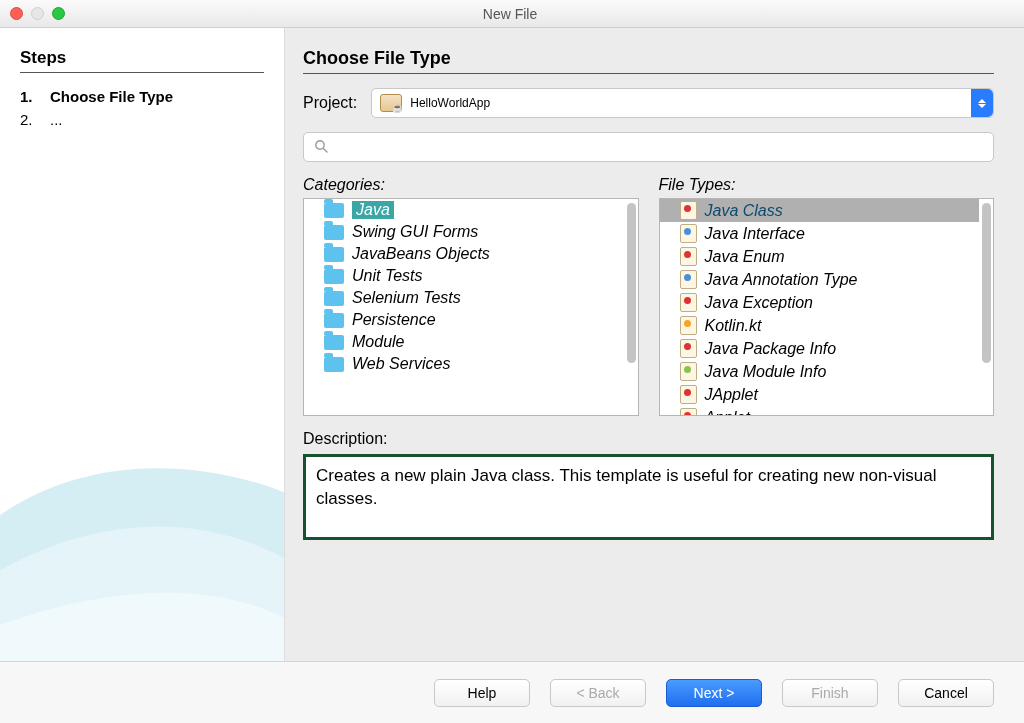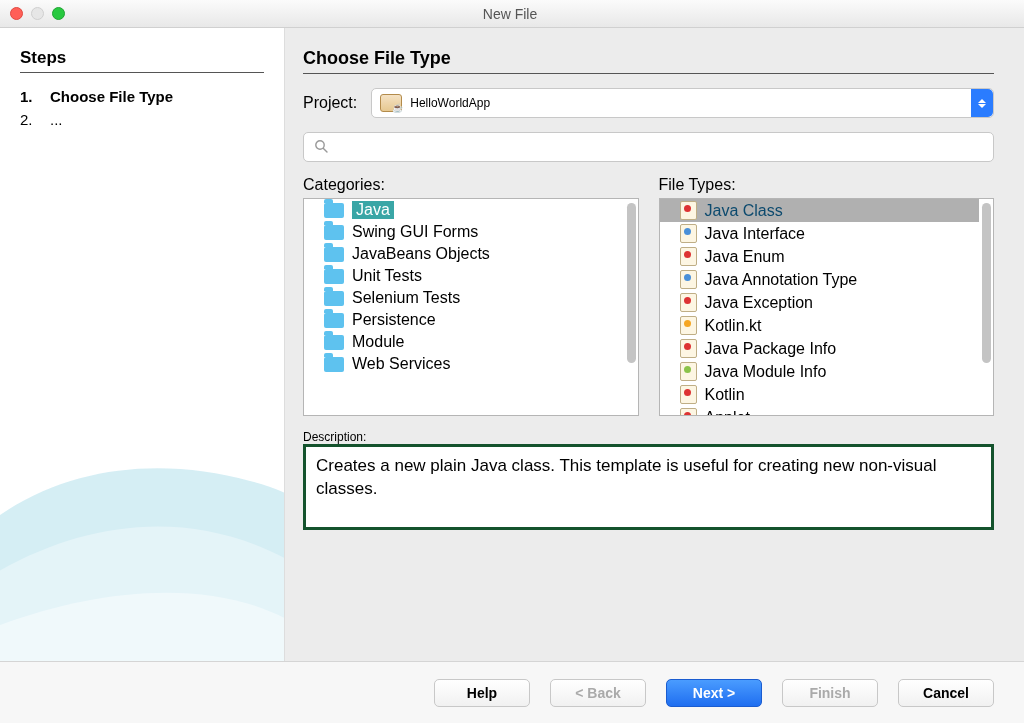--- a/index.html
+++ b/index.html
@@ -34,43 +34,43 @@
   .project-select .chev { position:absolute; right:0; top:0; bottom:0; width:22px; background:#2a7cff; border-radius:0 5px 5px 0; display:flex; flex-direction:column; align-items:center; justify-content:center; gap:1px;}
   .project-select .chev::before,.project-select .chev::after{content:"";border-left:4px solid transparent;border-right:4px solid transparent;}
   .project-select .chev::before{border-bottom:4px solid #fff;}
   .project-select .chev::after{border-top:4px solid #fff;}
 
   .search-row { padding:0 0; }
   .search-box { width:100%; height:30px; border:1px solid #c8c8c8; border-radius:5px; background:#fff; display:flex; align-items:center; padding:0 10px; gap:8px;}
   .search-box .mag { color:#999; font-size:14px;}
   .search-box input { border:none; outline:none; flex:1; font-size:15px; background:transparent;}
 
-  .lists-row { display:flex; gap:20px; }
+  .lists-row { display:flex; gap:20px;font-style:italic; }
   .listcol { flex:1; display:flex; flex-direction:column; min-width:0;}
   .listcol .list-label { font-size:16px; margin-bottom:4px;}
   .listbox { height:218px; border:1px solid #b5b5b5; background:#fff; position:relative; overflow:hidden;}
   .list-inner { position:absolute; top:0; left:0; right:14px; bottom:0; overflow-y:auto; }
   .scrollbar { position:absolute; top:4px; right:2px; width:9px; height:160px; background:#c4c4c4; border-radius:5px;}
   .li-item { display:flex; align-items:center; gap:8px; padding:2px 8px 2px 20px; font-size:16px; white-space:nowrap;}
   .li-item .fld { width:20px; height:15px; background:#5ec2ef; border-radius:2px; position:relative; flex:0 0 20px;}
   .li-item .fld::before{content:"";position:absolute;top:-4px;left:0;width:9px;height:4px;background:#5ec2ef;border-radius:2px 2px 0 0;}
   .li-item .fic { width:17px; height:19px; border:1px solid #bfae86; background:#fdf6e3; border-radius:2px; position:relative; flex:0 0 17px;}
   .li-item .fic.red::after{content:"";position:absolute;left:3px;top:3px;width:7px;height:7px;background:#d33; border-radius:50%;}
   .li-item .fic.blue::after{content:"";position:absolute;left:3px;top:3px;width:7px;height:7px;background:#4a90d9;border-radius:50%;}
   .li-item .fic.green::after{content:"";position:absolute;left:3px;top:3px;width:7px;height:7px;background:#8bc34a;border-radius:50%;}
   .li-item .fic.orange::after{content:"";position:absolute;left:3px;top:3px;width:7px;height:7px;background:#f5a623;border-radius:50%;}
   .li-item.sel.cat .lbl { background:#3aa6a6; color:#fff; padding:0 4px;}
   .li-item.sel.ft { background:#b0b0b0; color:#0c4a6e;}
 
   .desc-col { display:flex; flex-direction:column; }
-  .desc-label { font-size:12px; margin-bottom:0;}
+  .desc-label { font-size:16px; margin-bottom:6px;}
   .desc-box { border:3px solid #14532d; background:#fff; padding:8px 10px; height:86px; font-size:17px; line-height:1.35;}
 
   .footer { height:62px; border-top:1px solid #d5d5d5; display:flex; align-items:center; justify-content:flex-end; gap:20px; padding:0 30px; background:#f7f7f7;}
-  .btn { min-width:96px; height:28px; border:1px solid #c8c8c8; border-radius:5px; background:linear-gradient(#ffffff,#f1f1f1); font-size:14px; display:flex; align-items:center; justify-content:center; cursor:pointer; user-select:none;font-weight:bold;}
+  .btn { min-width:96px; height:28px; border:1px solid #c8c8c8; border-radius:5px; background:linear-gradient(#ffffff,#f1f1f1); font-size:14px; display:flex; align-items:center; justify-content:center; cursor:pointer; user-select:none;}
   .btn.disabled { color:#aaa; }
   .btn.primary { background:linear-gradient(#4a9cff,#1f6ef0); color:#fff; border-color:#1a5cd0;}
 </style>
 </head>
 <body>
 
 <div class="window">
   <div class="titlebar">
     <div class="traffic">
       <span class="dot-red"></span>
@@ -198,21 +198,21 @@
               <div class="li-item">
                   <span class="fic red"></span>
                   <span class="lbl">Java Package Info</span>
                 </div>
               <div class="li-item">
                   <span class="fic green"></span>
                   <span class="lbl">Java Module Info</span>
                 </div>
               <div class="li-item">
                   <span class="fic red"></span>
-                  <span class="lbl">Kotlin</span>
+                  <span class="lbl">JApplet</span>
                 </div>
               <div class="li-item">
                   <span class="fic red"></span>
                   <span class="lbl">Applet</span>
                 </div>
             </div>
             <div class="scrollbar"></div>
           </div>
         </div>
       </div>

